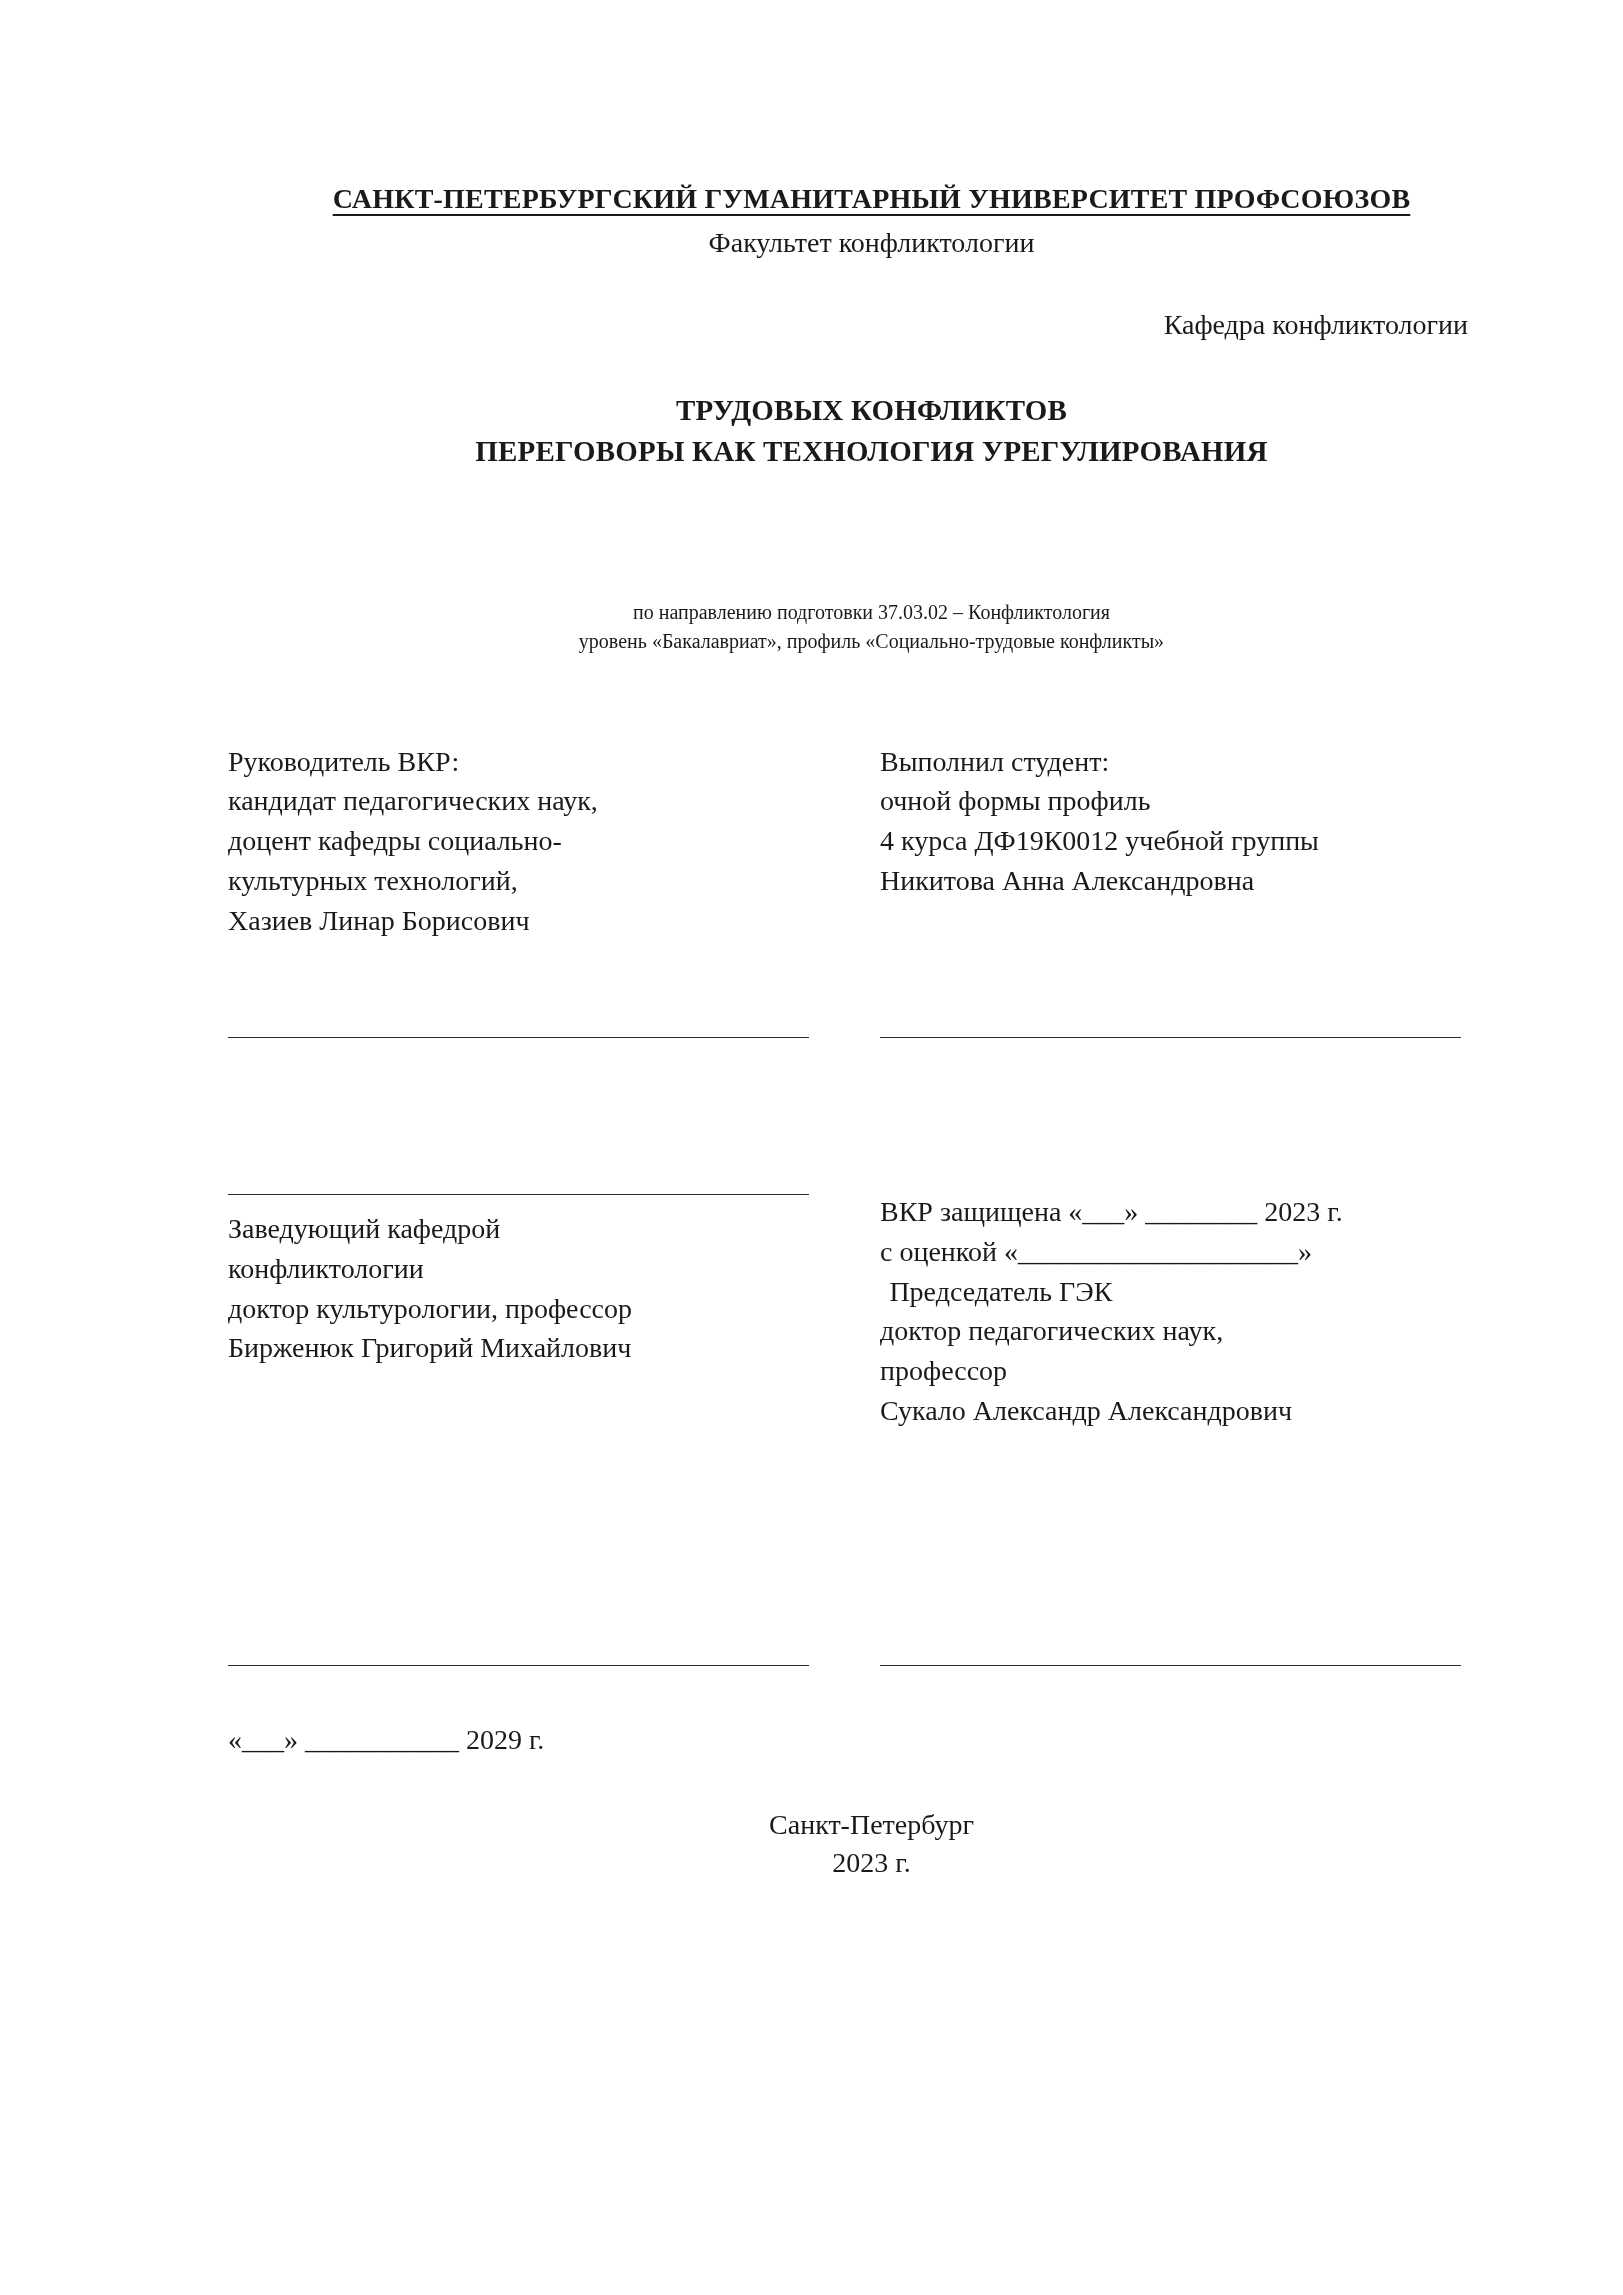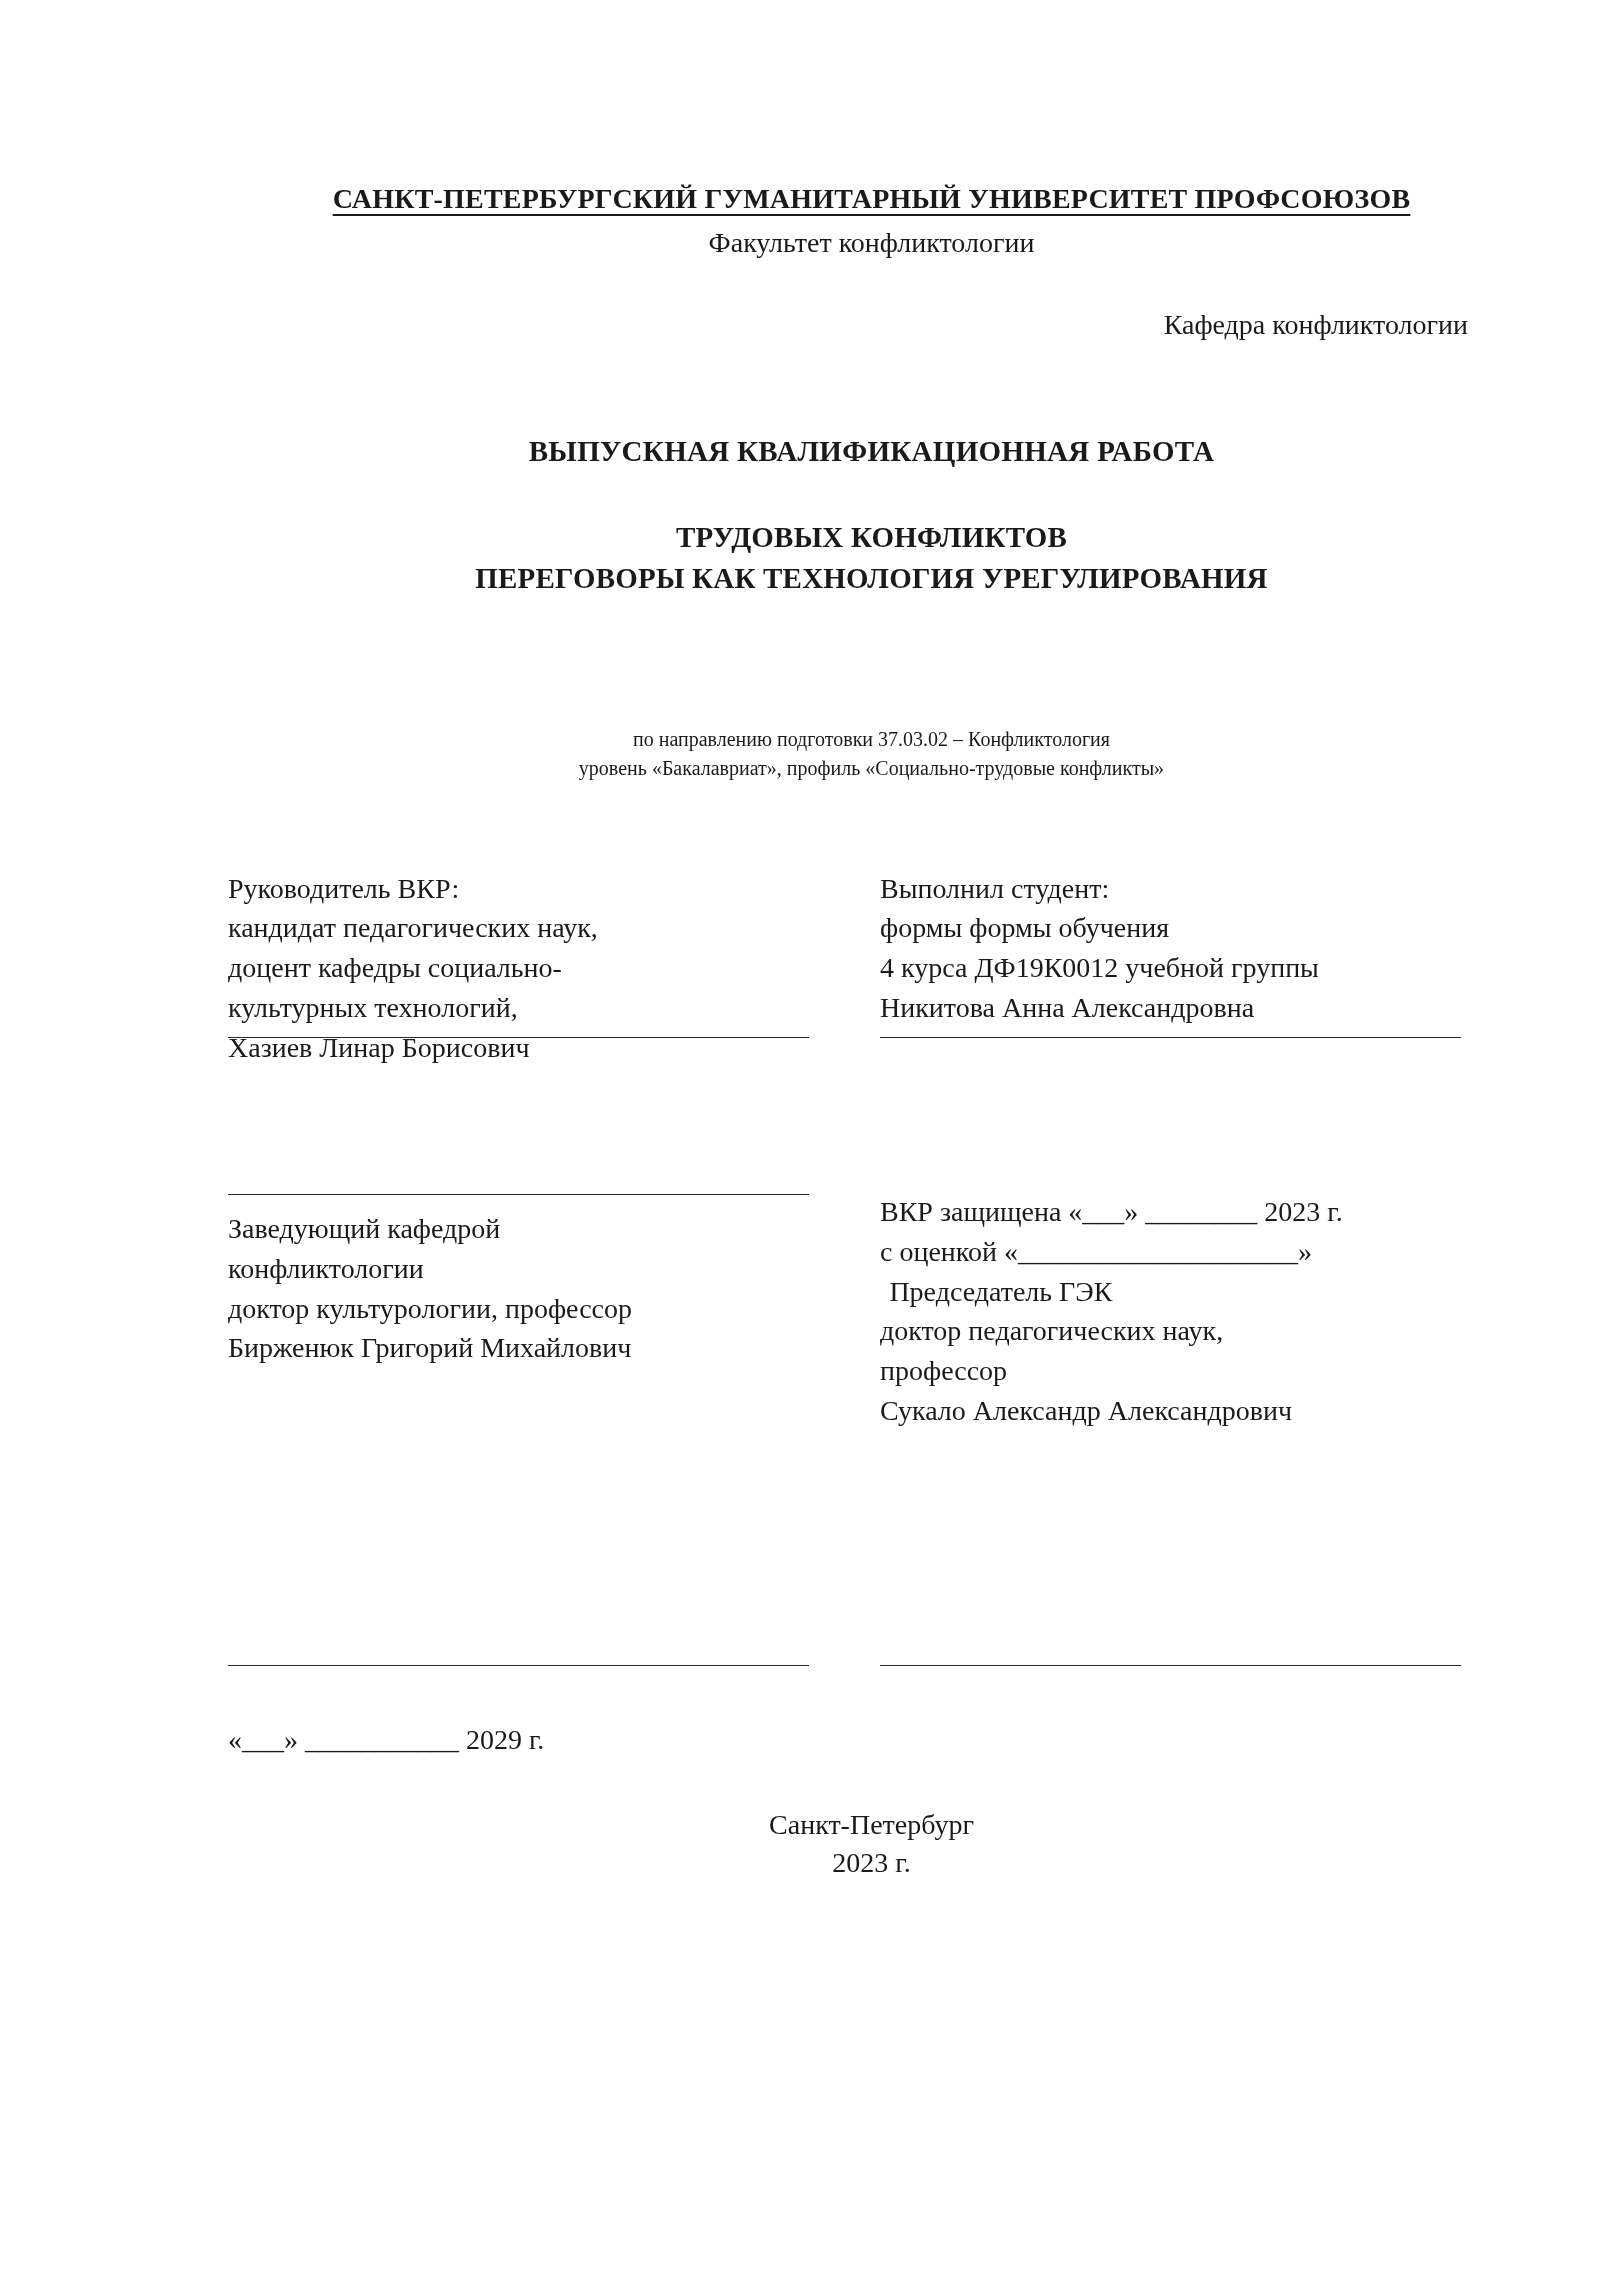--- a/index.html
+++ b/index.html
@@ -127,21 +127,20 @@
 </head>
 <body>
 
 <div class="page">
   <div class="content">
 
     <div class="univ">САНКТ-ПЕТЕРБУРГСКИЙ ГУМАНИТАРНЫЙ УНИВЕРСИТЕТ ПРОФСОЮЗОВ</div>
     <div class="faculty">Факультет конфликтологии</div>
     <div class="department">Кафедра конфликтологии</div>
 
-    <div class="worktype">ВЫПУСКНАЯ КВАЛИФИКАЦИОННАЯ РАБОТА</div>
 
     <div class="worktitle">
       <div>ТРУДОВЫХ КОНФЛИКТОВ</div>
       <div>ПЕРЕГОВОРЫ КАК ТЕХНОЛОГИЯ УРЕГУЛИРОВАНИЯ</div>
     </div>
 
     <div class="program">
       <div>по направлению подготовки 37.03.02 – Конфликтология</div>
       <div>уровень «Бакалавриат», профиль «Социально-трудовые конфликты»</div>
     </div>
@@ -151,21 +150,21 @@
       <div class="col-left">
         <div class="line-txt">Руководитель ВКР:</div>
         <div class="line-txt">кандидат педагогических наук,</div>
         <div class="line-txt">доцент кафедры социально-</div>
         <div class="line-txt">культурных технологий,</div>
         <div class="line-txt">Хазиев Линар Борисович</div>
       </div>
 
       <div class="col-right">
         <div class="line-txt">Выполнил студент:</div>
-        <div class="line-txt">формы формы обучения</div>
+        <div class="line-txt">очной формы профиль</div>
         <div class="line-txt">4 курса ДФ19К0012 учебной группы</div>
         <div class="line-txt">Никитова Анна Александровна</div>
       </div>
 
     </div>
 
     <div class="abs rule" style="left:0px; top:856px; width:581px;"></div>
     <div class="abs rule" style="left:652px; top:856px; width:581px;"></div>
 
     <div class="abs rule" style="left:0px; top:1013px; width:581px;"></div>

